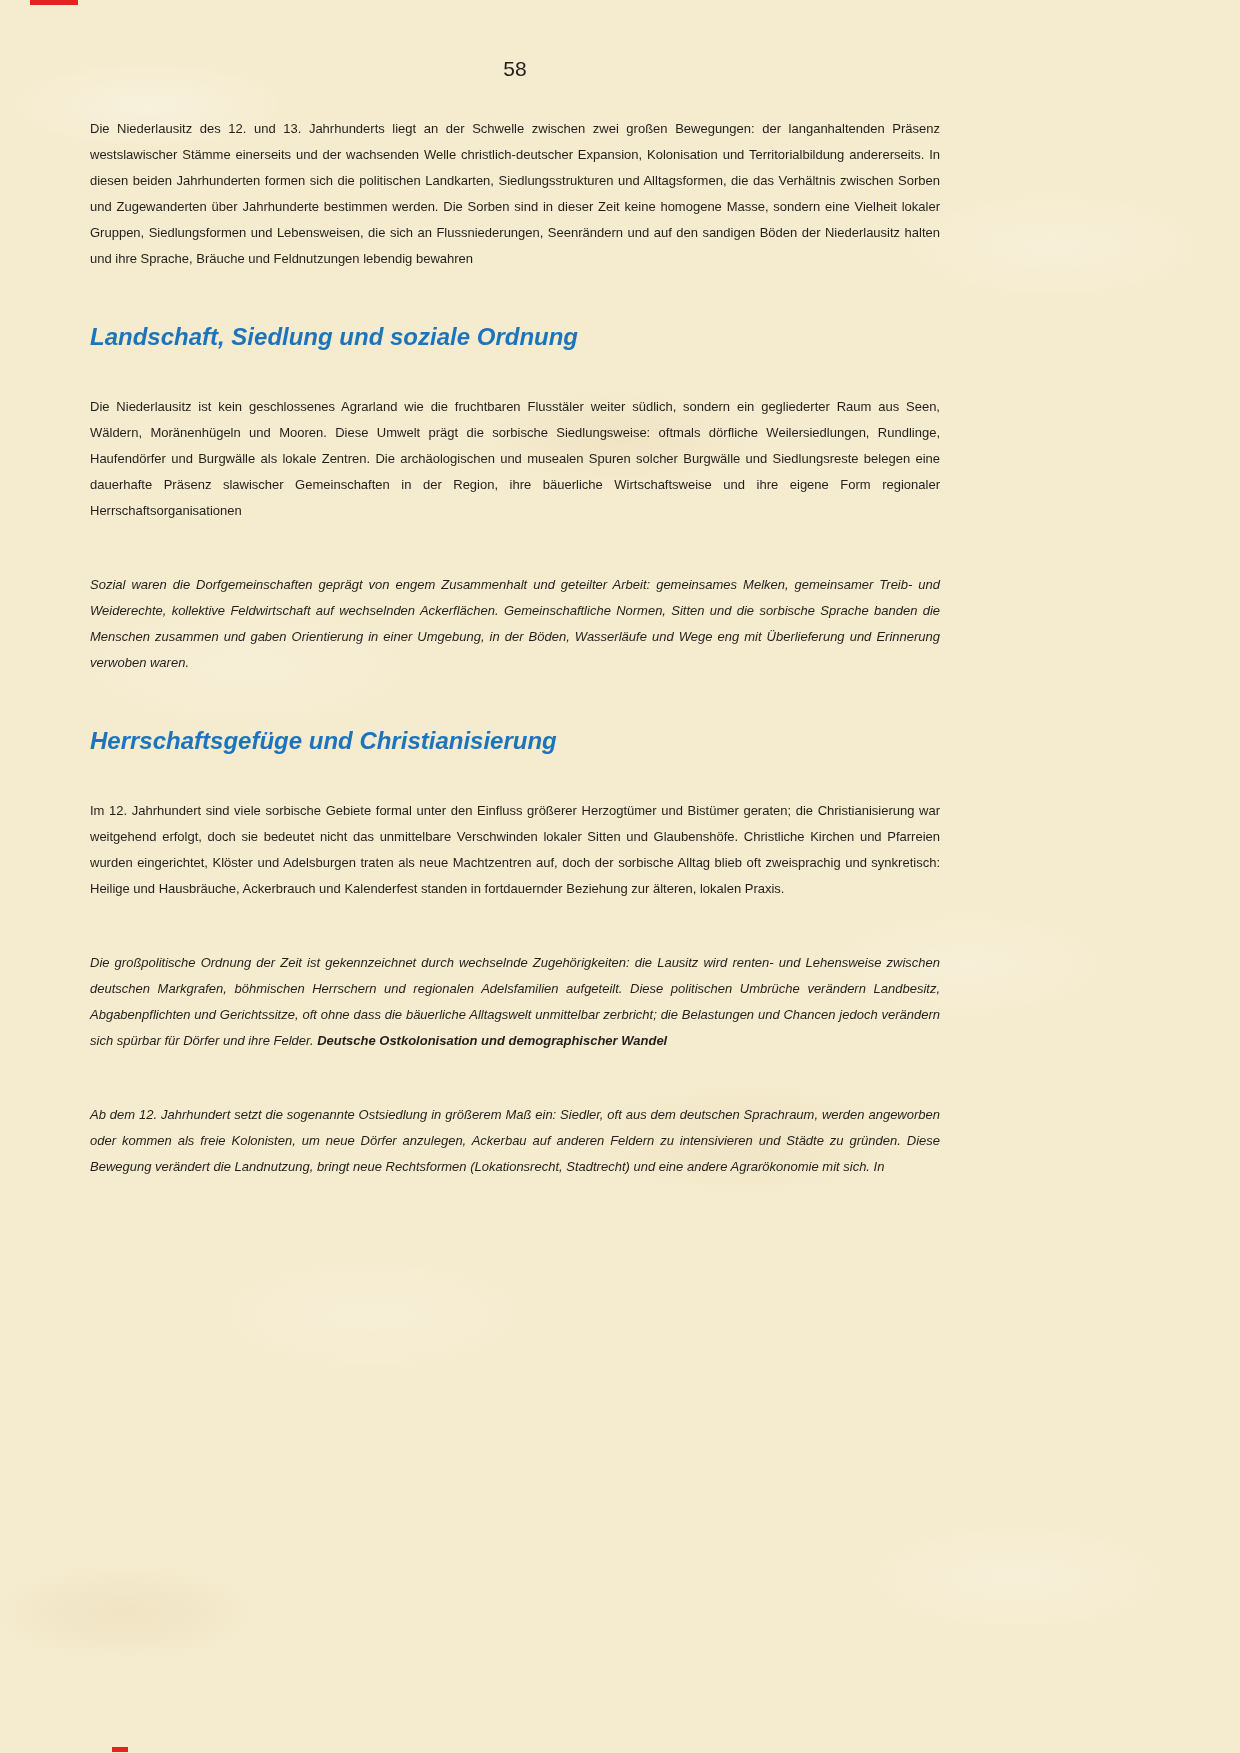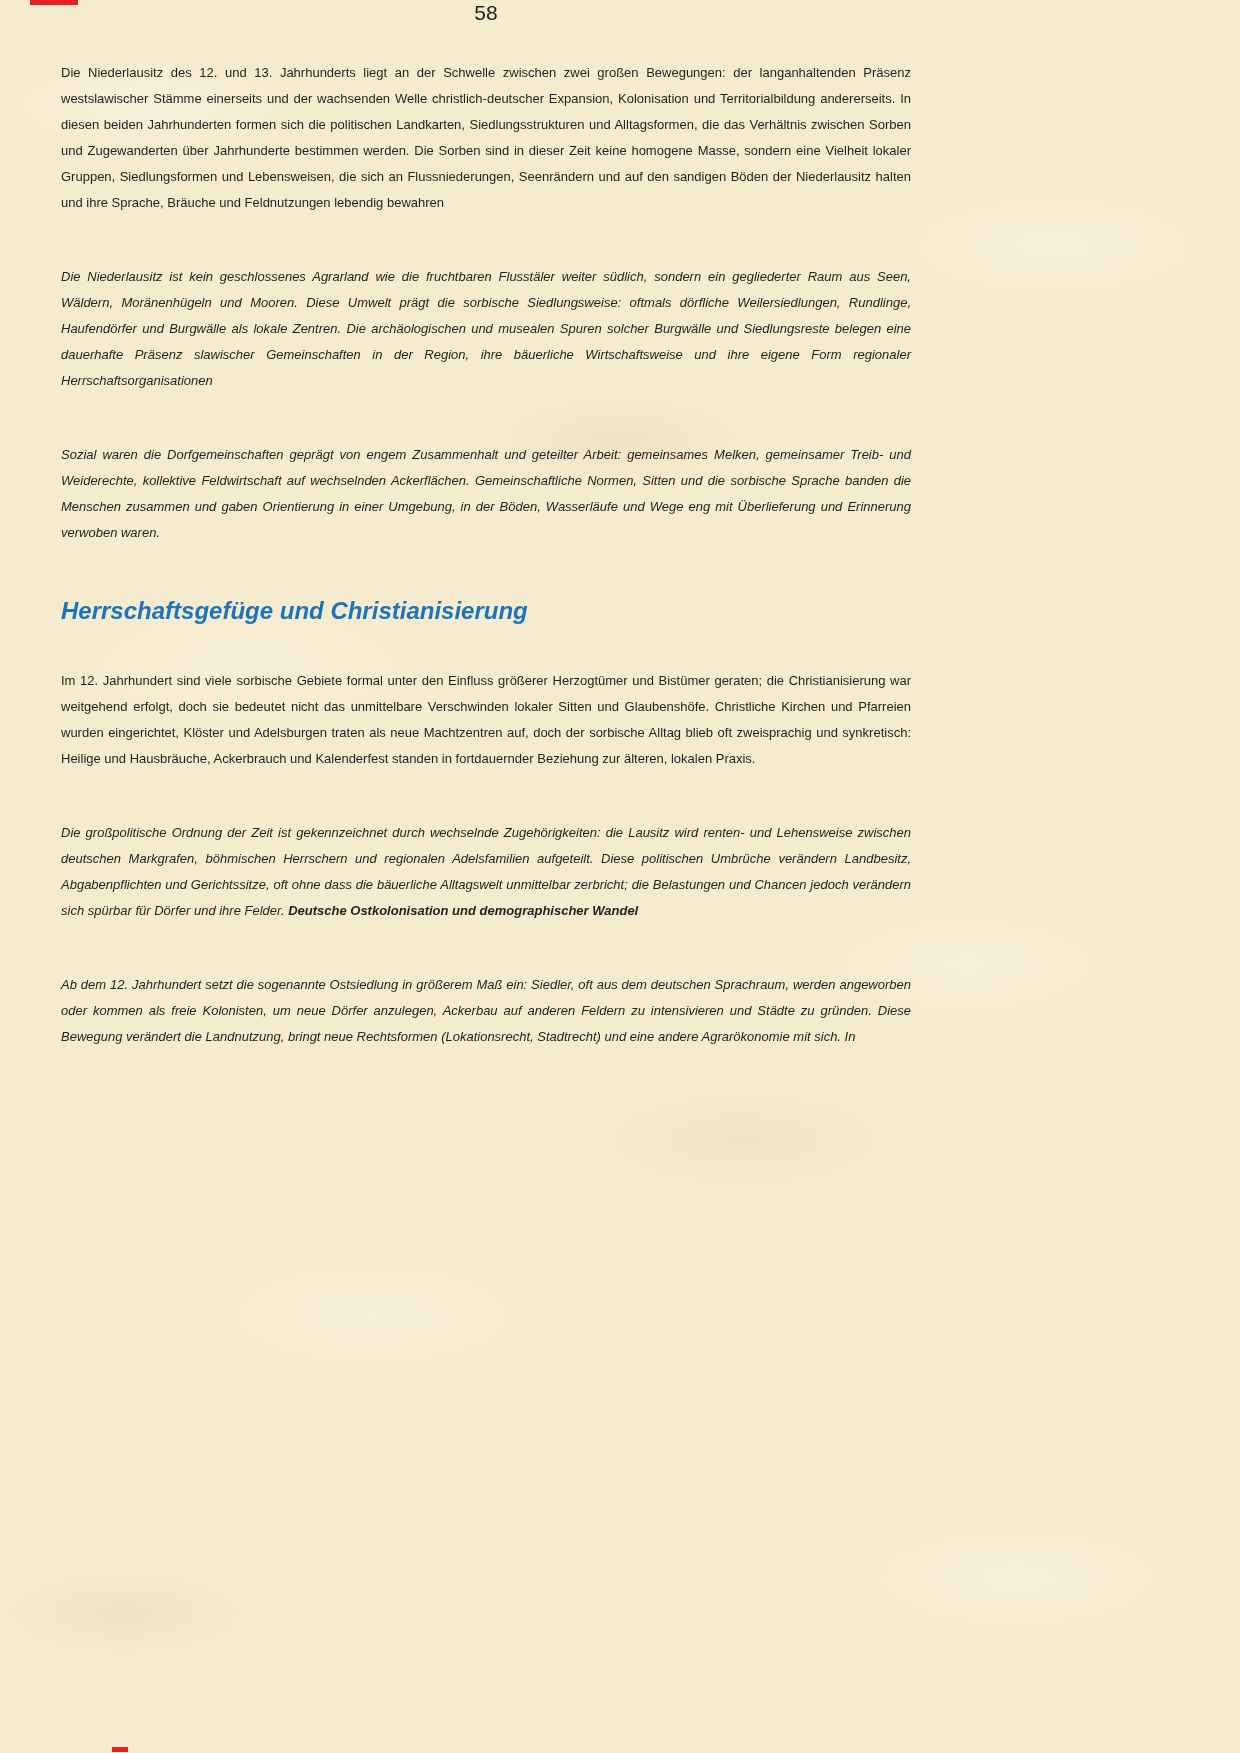--- a/index.html
+++ b/index.html
@@ -16,21 +16,22 @@
       radial-gradient(ellipse 300px 110px at 20% 38%, rgba(255,255,255,0.18), transparent 70%),
       radial-gradient(ellipse 240px 90px at 78% 55%, rgba(255,255,255,0.20), transparent 70%),
       radial-gradient(ellipse 280px 100px at 30% 75%, rgba(255,255,255,0.18), transparent 70%),
       radial-gradient(ellipse 260px 90px at 82% 90%, rgba(255,255,255,0.22), transparent 70%),
       radial-gradient(ellipse 200px 70px at 50% 25%, rgba(214,192,148,0.18), transparent 70%),
       radial-gradient(ellipse 240px 80px at 60% 65%, rgba(214,192,148,0.16), transparent 70%),
       radial-gradient(ellipse 200px 70px at 10% 92%, rgba(214,192,148,0.18), transparent 70%);
   }
   .content-column {
     width: 850px;
-    margin-left: 61px;
+    margin-left: 90px;
+    padding-top: 56px;
     color: var(--body-text, #221f1c);
   }
   .page-number {
     text-align: center;
     font-size: 21px;
     line-height: 26px;
     color: var(--body-text, #221f1c);
   }
   .doc-title {
     margin: 46px 0 0 0;
@@ -72,20 +73,21 @@
 
 <div class="crop-artifact top"></div>
 
 <div class="content-column">
 
   <div class="page-number">58</div>
 
 
   <p class="body-paragraph first-after-title">Die Niederlausitz des 12. und 13. Jahrhunderts liegt an der Schwelle zwischen zwei großen Bewegungen: der langanhaltenden Präsenz westslawischer Stämme einerseits und der wachsenden Welle christlich-deutscher Expansion, Kolonisation und Territorialbildung andererseits. In diesen beiden Jahrhunderten formen sich die politischen Landkarten, Siedlungsstrukturen und Alltagsformen, die das Verhältnis zwischen Sorben und Zugewanderten über Jahrhunderte bestimmen werden. Die Sorben sind in dieser Zeit keine homogene Masse, sondern eine Vielheit lokaler Gruppen, Siedlungsformen und Lebensweisen, die sich an Flussniederungen, Seenrändern und auf den sandigen Böden der Niederlausitz halten und ihre Sprache, Bräuche und Feldnutzungen lebendig bewahren</p>
 
+  <h2 class="sub-heading">Landschaft, Siedlung und soziale Ordnung</h2>
 
   <p class="body-paragraph">Die Niederlausitz ist kein geschlossenes Agrarland wie die fruchtbaren Flusstäler weiter südlich, sondern ein gegliederter Raum aus Seen, Wäldern, Moränenhügeln und Mooren. Diese Umwelt prägt die sorbische Siedlungsweise: oftmals dörfliche Weilersiedlungen, Rundlinge, Haufendörfer und Burgwälle als lokale Zentren. Die archäologischen und musealen Spuren solcher Burgwälle und Siedlungsreste belegen eine dauerhafte Präsenz slawischer Gemeinschaften in der Region, ihre bäuerliche Wirtschaftsweise und ihre eigene Form regionaler Herrschaftsorganisationen</p>
 
   <p class="body-paragraph">Sozial waren die Dorfgemeinschaften geprägt von engem Zusammenhalt und geteilter Arbeit: gemeinsames Melken, gemeinsamer Treib- und Weiderechte, kollektive Feldwirtschaft auf wechselnden Ackerflächen. Gemeinschaftliche Normen, Sitten und die sorbische Sprache banden die Menschen zusammen und gaben Orientierung in einer Umgebung, in der Böden, Wasserläufe und Wege eng mit Überlieferung und Erinnerung verwoben waren.</p>
 
   <h2 class="sub-heading">Herrschaftsgefüge und Christianisierung</h2>
 
   <p class="body-paragraph">Im 12. Jahrhundert sind viele sorbische Gebiete formal unter den Einfluss größerer Herzogtümer und Bistümer geraten; die Christianisierung war weitgehend erfolgt, doch sie bedeutet nicht das unmittelbare Verschwinden lokaler Sitten und Glaubenshöfe. Christliche Kirchen und Pfarreien wurden eingerichtet, Klöster und Adelsburgen traten als neue Machtzentren auf, doch der sorbische Alltag blieb oft zweisprachig und synkretisch: Heilige und Hausbräuche, Ackerbrauch und Kalenderfest standen in fortdauernder Beziehung zur älteren, lokalen Praxis.</p>
 
   <p class="body-paragraph">

